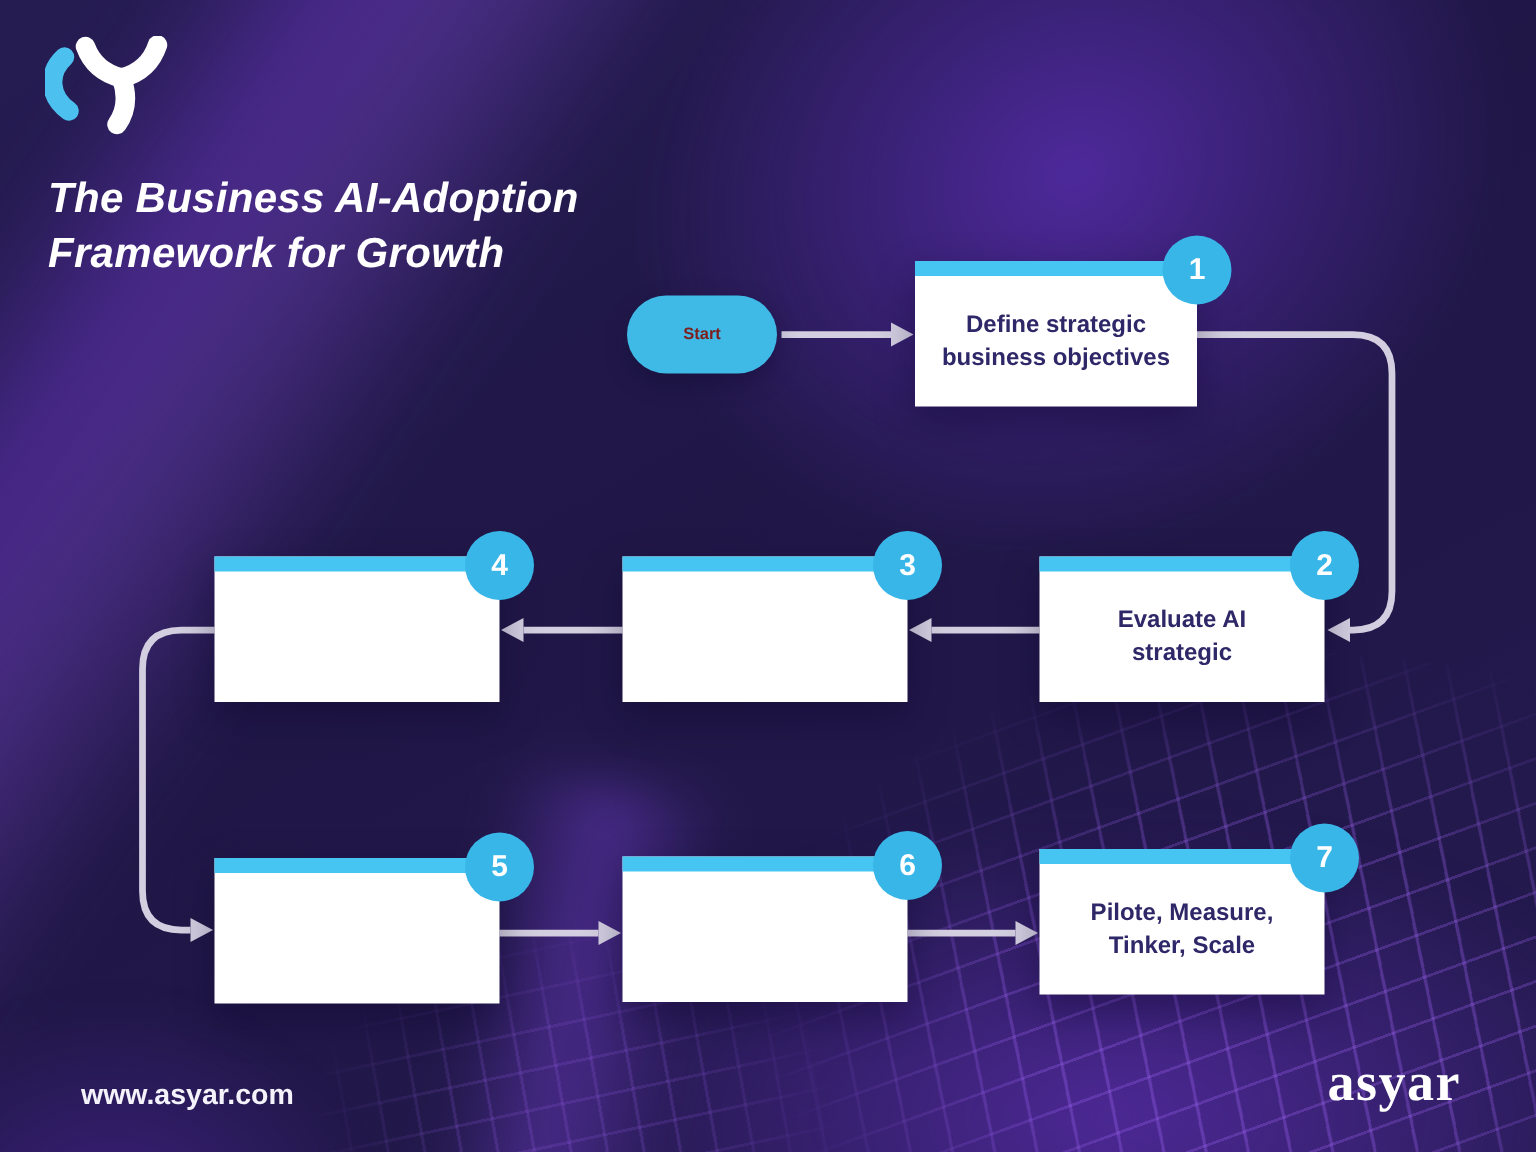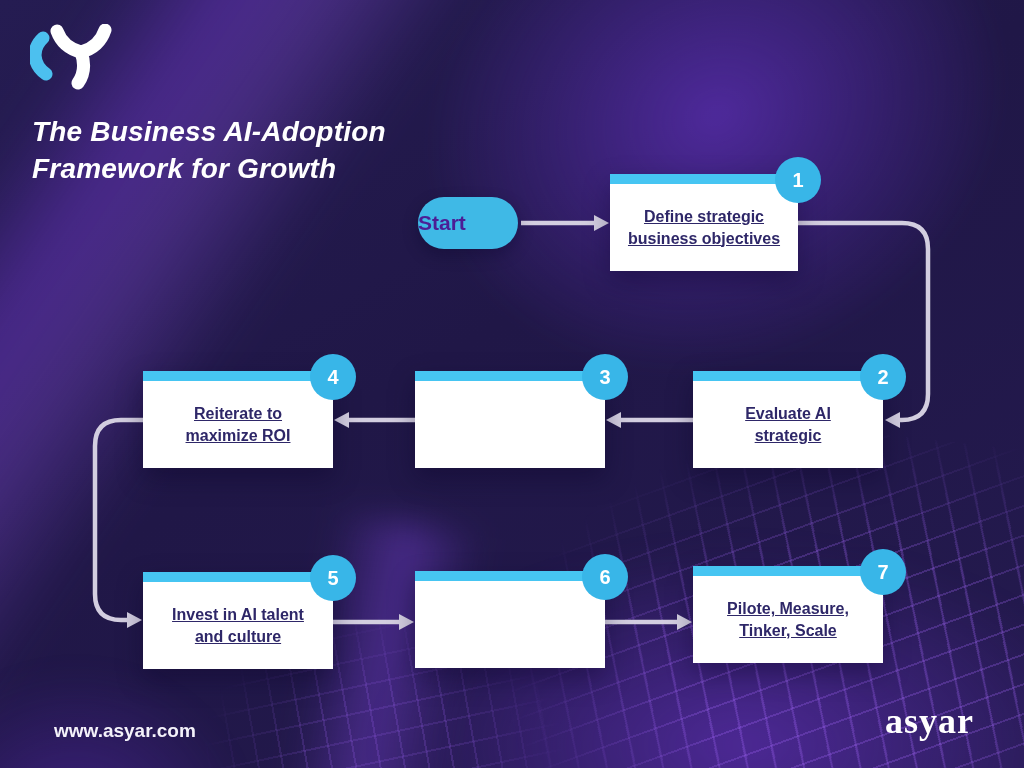--- a/index.html
+++ b/index.html
@@ -70,22 +70,22 @@
     color: #ffffff; font-size: 28px; font-weight: 700;
     line-height: 1.32; letter-spacing: .2px; white-space: pre-line; font-style: italic;
   }
 
   
   .connectors { position: absolute; left: 0; top: 0; width: 1024px; height: 768px; }
 
   .start-pill {
     position: absolute; left: 418px; top: 197px; width: 100px; height: 52px;
     background: #3fb9e6; border-radius: 26px;
-    display: flex; align-items: center; 
-    color: #4c1d95; font-size: 21px; font-weight: 700;
+    display: flex; align-items: center; justify-content: center;
+    color: #7f1d1d; font-size: 11px; font-weight: 700;
     box-shadow: 0 6px 16px rgba(8,4,36,.30);
   }
 
   .card {
     position: absolute; width: 190px; height: 97px;
     background: #ffffff;
     box-shadow: 0 10px 24px rgba(8,4,36,.35);
   }
   .card .bar {
     position: absolute; left: 0; top: 0; width: 100%; height: 10px;
@@ -94,21 +94,21 @@
   .card .badge {
     position: absolute; top: -17px; right: -23px; width: 46px; height: 46px;
     background: #38b6e8; border-radius: 50%;
     display: flex; align-items: center; justify-content: center;
     color: #ffffff; font-size: 20px; font-weight: 700;
   }
   .card .label {
     position: absolute; left: 8px; right: 8px; top: 10px; bottom: 0;
     display: flex; align-items: center; justify-content: center;
     text-align: center; white-space: pre-line;
-    color: #2e2768; font-size: 16px; font-weight: 700; line-height: 1.32; text-decoration: underline;
+    color: #2e2768; font-size: 16px; font-weight: 700; line-height: 1.32;
   }
   .c1 { left: 610px; top: 174px; width: 188px; }
   .c2 { left: 693px; top: 371px; }
   .c3 { left: 415px; top: 371px; }
   .c4 { left: 143px; top: 371px; }
   .c5 { left: 143px; top: 572px; }
   .c6 { left: 415px; top: 571px; }
   .c7 { left: 693px; top: 566px; }
 
   
@@ -183,28 +183,24 @@
     <div class="label">Evaluate AI
 strategic</div>
   </div>
   <div class="card c3">
     <div class="bar"></div>
     <div class="badge">3</div>
   </div>
   <div class="card c4">
     <div class="bar"></div>
     <div class="badge">4</div>
-    <div class="label">Reiterate to
-maximize ROI</div>
   </div>
   <div class="card c5">
     <div class="bar"></div>
     <div class="badge">5</div>
-    <div class="label">Invest in AI talent
-and culture</div>
   </div>
   <div class="card c6">
     <div class="bar"></div>
     <div class="badge">6</div>
   </div>
   <div class="card c7">
     <div class="bar"></div>
     <div class="badge">7</div>
     <div class="label">Pilote, Measure,
 Tinker, Scale</div>

